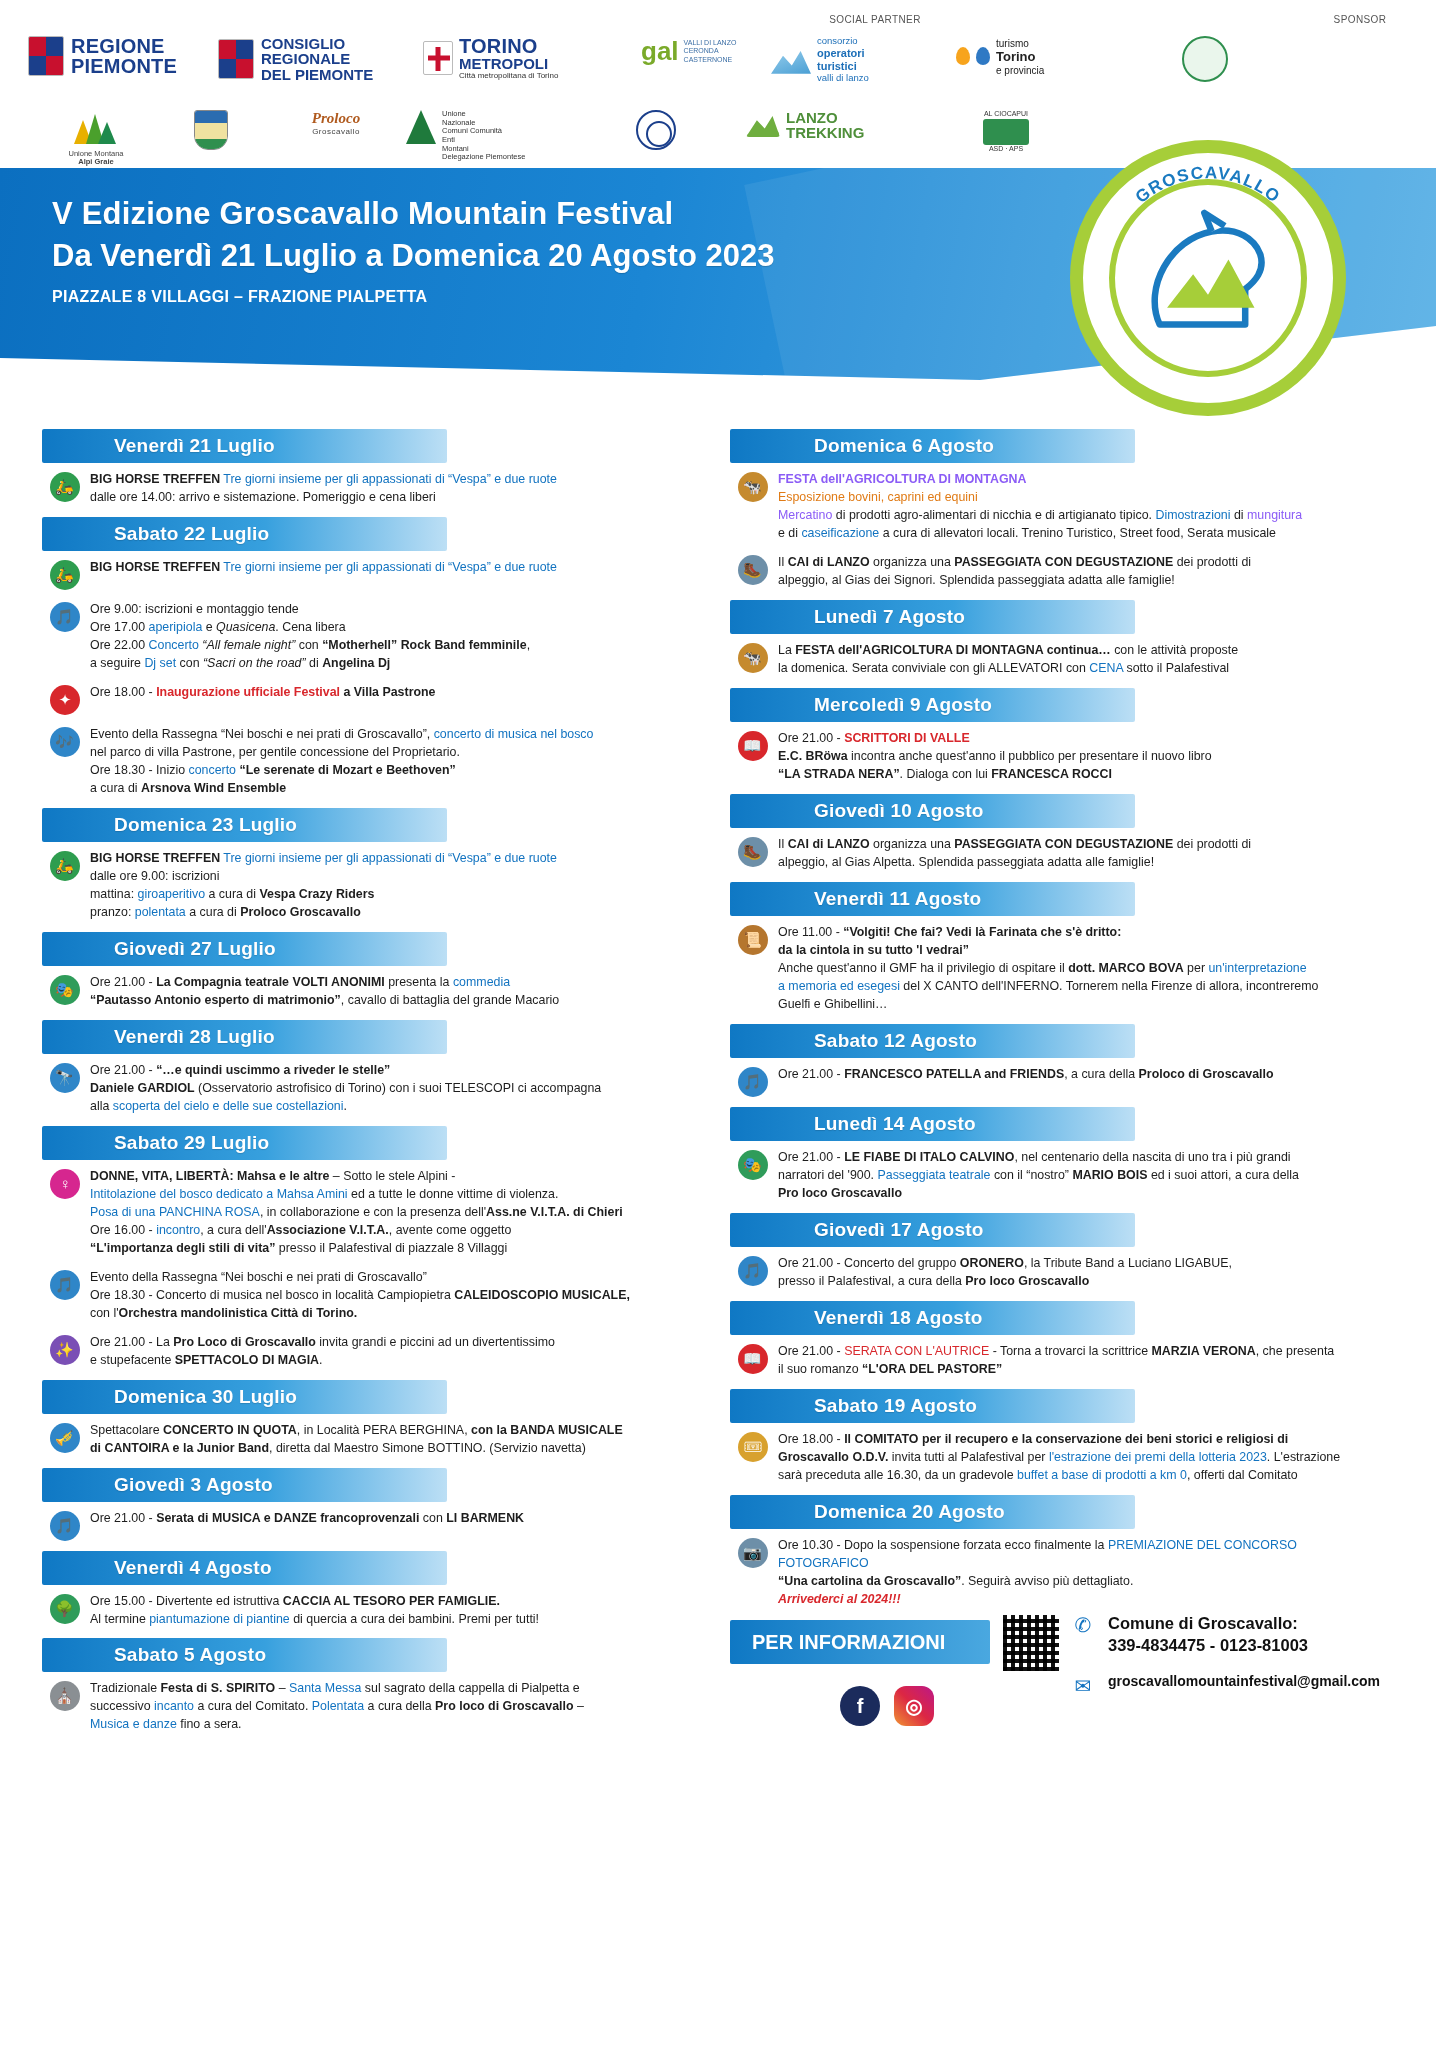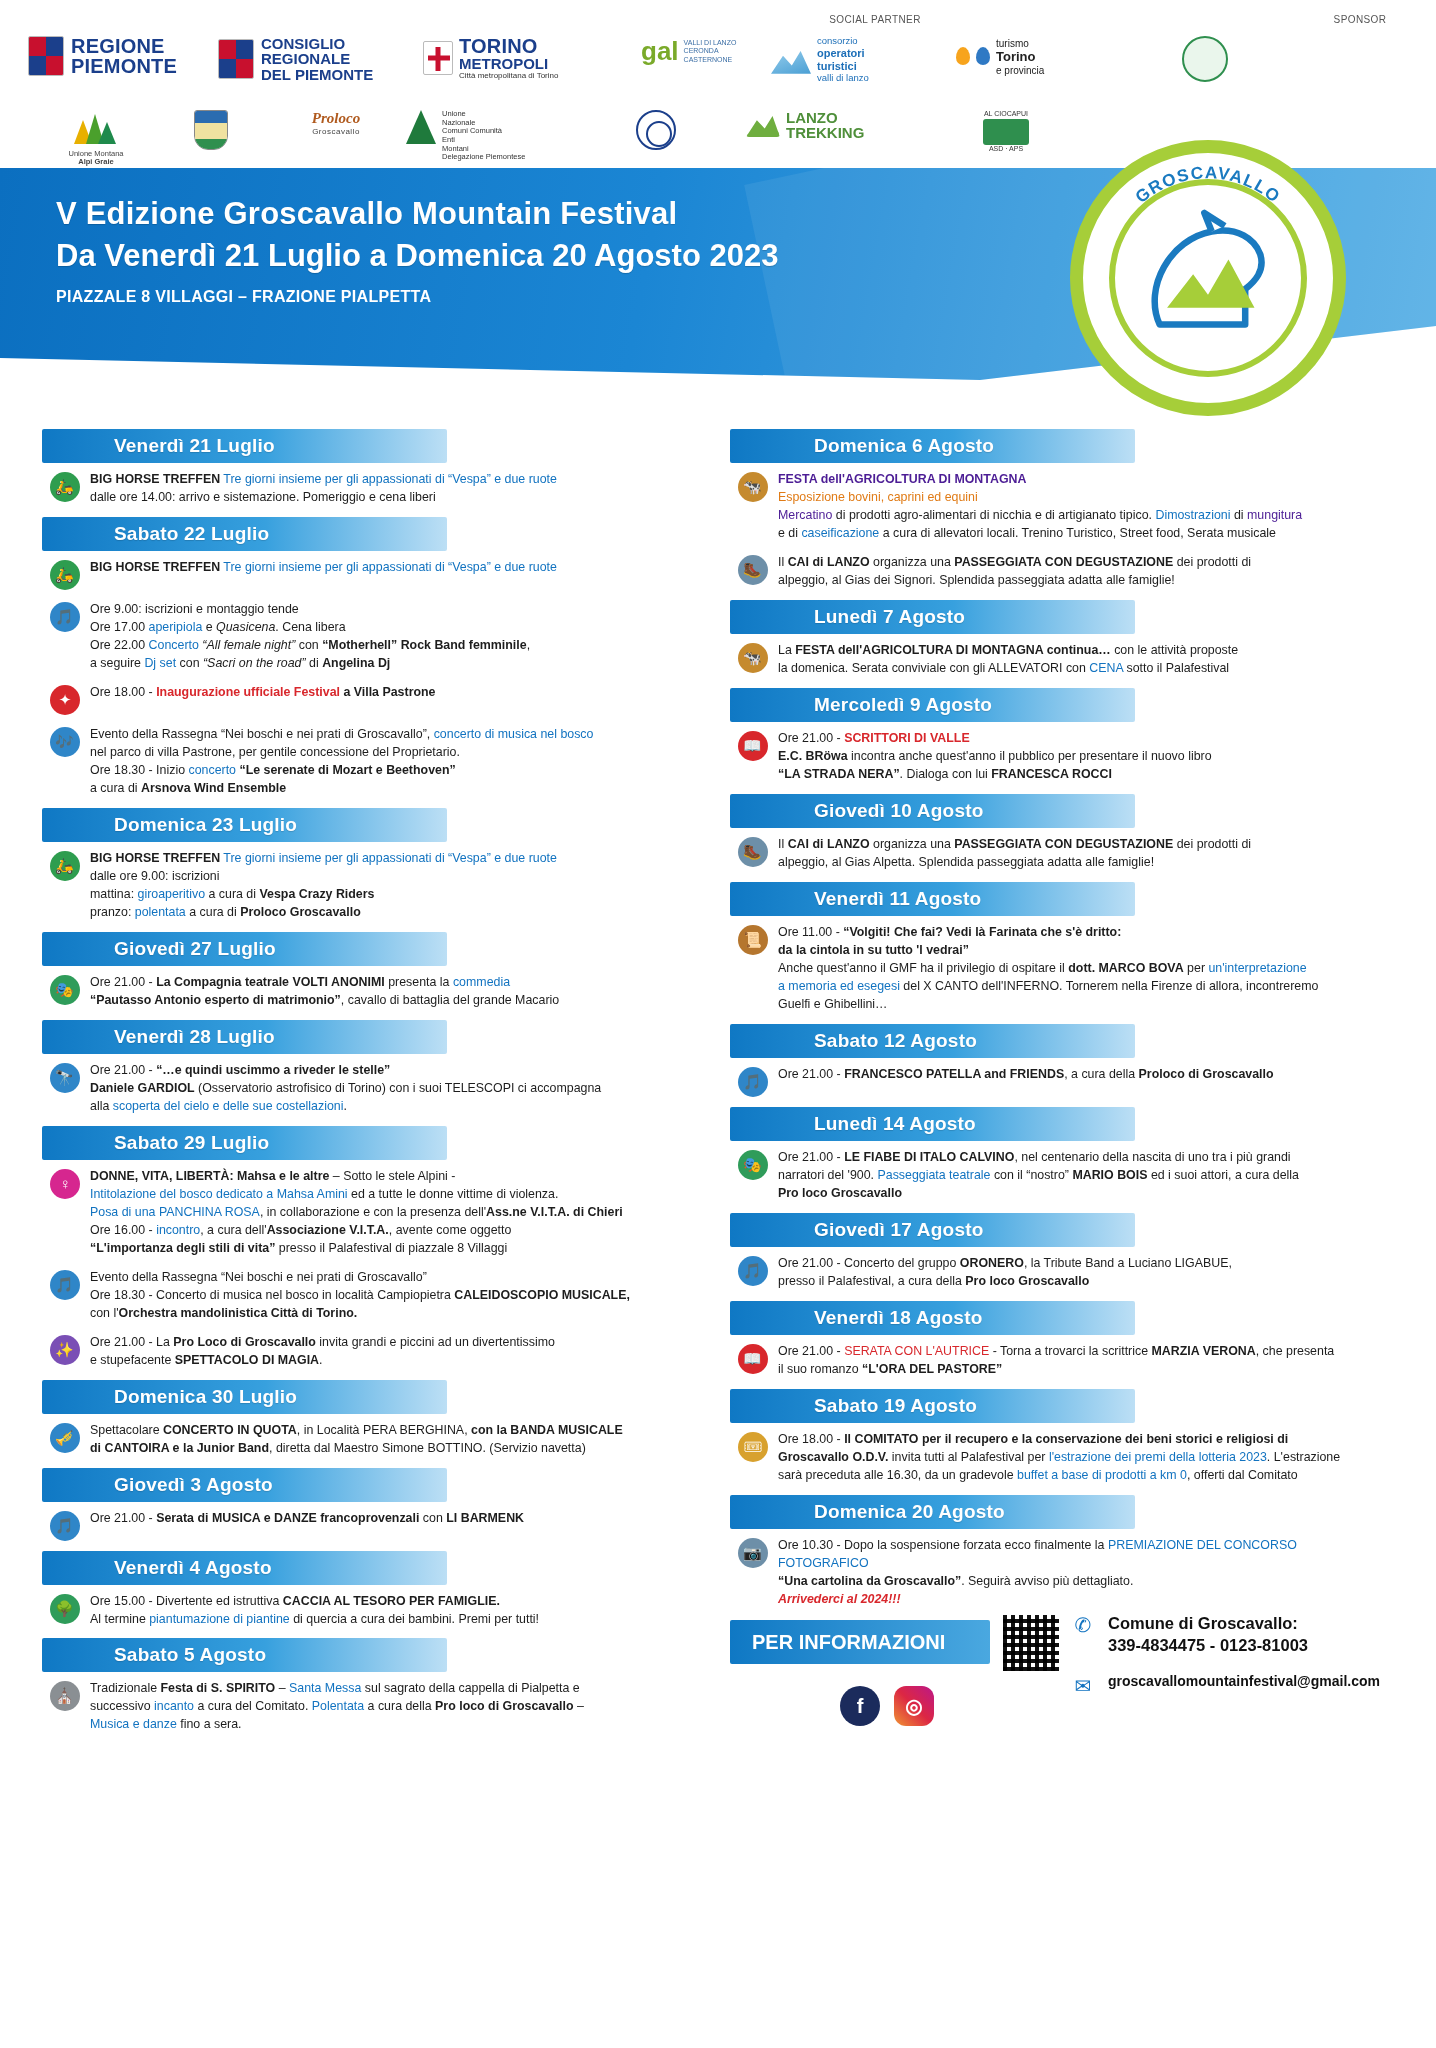--- a/index.html
+++ b/index.html
@@ -98,21 +98,21 @@
   .banner {
     position:absolute; left:0; top:168px; width:1436px; height:212px;
     background: linear-gradient(100deg,#0b6fc0 0%, #1b86d4 45%, #57b0e6 100%);
     clip-path: polygon(0 0, 1436px 0, 1436px 158px, 980px 212px, 0 190px);
     overflow:hidden;
   }
   .banner:after{
     content:""; position:absolute; right:-40px; top:-60px; width:700px; height:380px;
     background:rgba(255,255,255,.07); transform:rotate(-12deg);
   }
-  .banner-inner{ position:relative; z-index:2; padding:28px 0 0 56px; }
+  .banner-inner{ position:relative; z-index:2; padding:28px 0 0 20px;margin-left:32px; }
   .banner h1{
     margin:0; font-size:31px; color:#ffffff; font-weight:bold; letter-spacing:.2px;
     text-shadow:0 1px 1px rgba(0,0,0,.18);
   }
   .banner h2{
     margin:6px 0 0 0; font-size:31px; color:#ffffff; font-weight:bold;
     text-shadow:0 1px 1px rgba(0,0,0,.18);
   }
   .banner h3{ margin:14px 0 0 0; font-size:16px; color:#ffffff; font-weight:bold; letter-spacing:.3px;}
 
@@ -150,21 +150,21 @@
   .bullet{
     flex:0 0 auto; width:30px; height:30px; border-radius:50%;
     display:flex; align-items:center; justify-content:center;
     font-size:15px; color:#fff; margin-top:2px;
   }
   .entry-body{ font-size:12.4px; line-height:1.45; color:#1d1d1d; padding-top:1px; }
   .entry-body .ln{ display:block; }
   b{ font-weight:bold; }
   .blue{ color:#1273c0; }
   .red{ color:#d8272c; }
-  .green{ color:#4c1d95; }
+  .green{ color:#8b5cf6; }
   .orange{ color:#e07b16; }
   .it{ font-style:italic; }
 
   
   .info-bar{
     position:absolute; left:730px; top:1620px; width:260px; height:44px;
     background:linear-gradient(90deg,#0f78c4,#4aa8e0); display:flex; align-items:center;
     border-radius:2px;
   }
   .info-bar span{ color:#fff; font-weight:bold; font-size:20px; padding-left:22px; }

